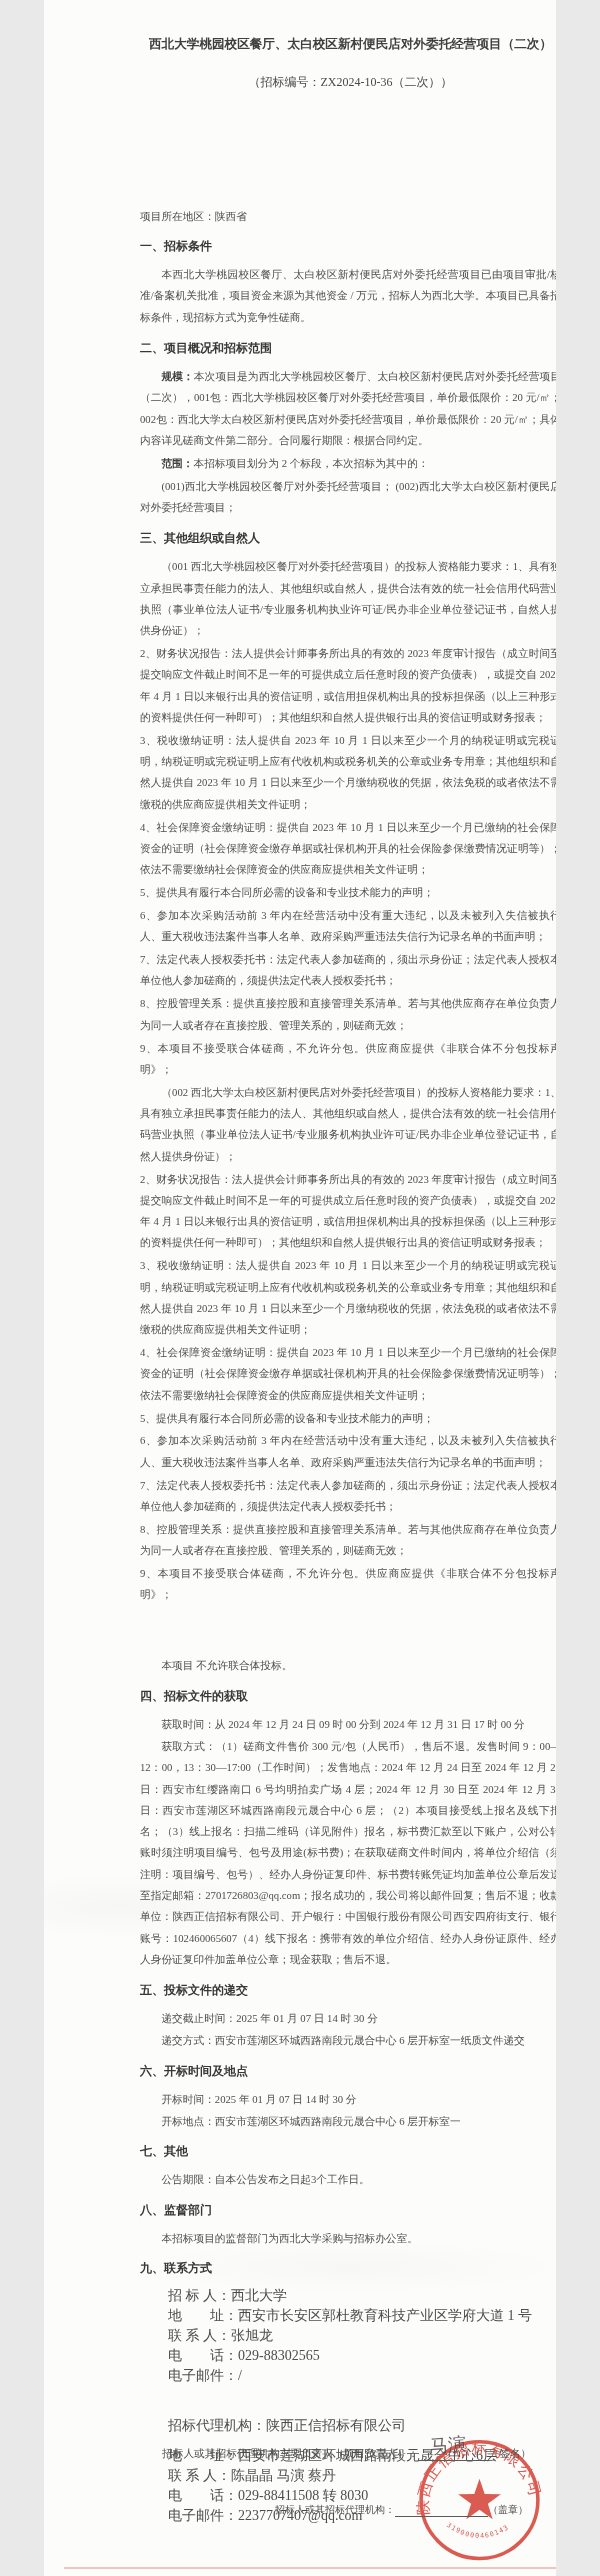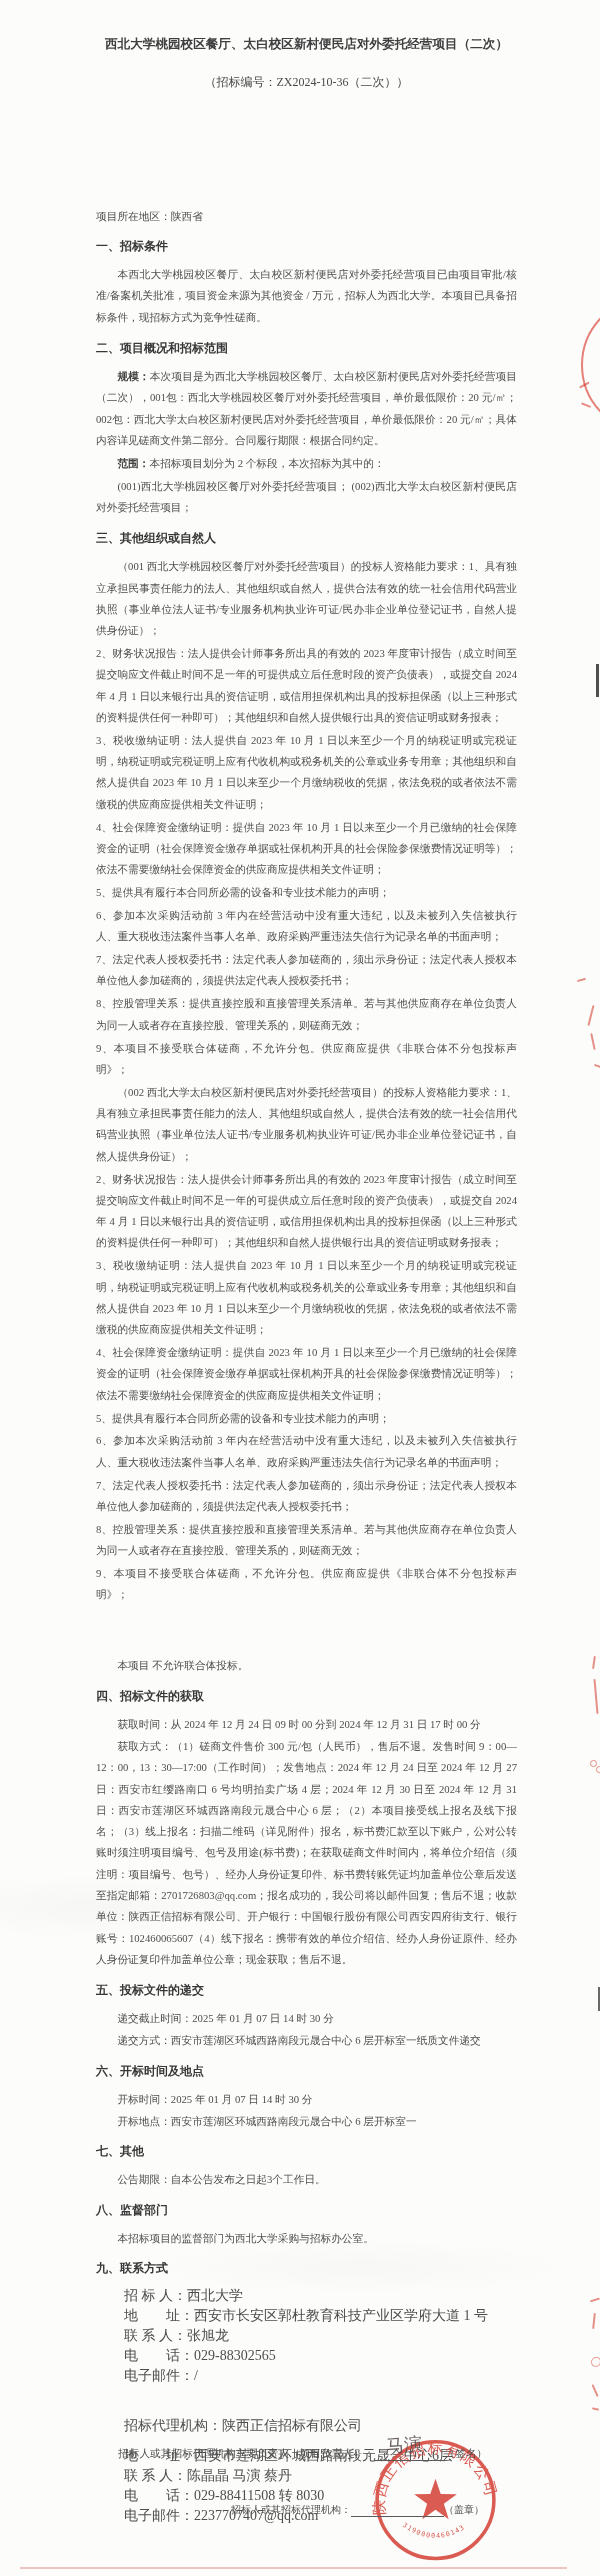--- a/index.html
+++ b/index.html
@@ -1,17 +1,17 @@
 <!DOCTYPE html>
 <html style="font-size:12.6px"><head>
 <meta charset="utf-8">
 <style>
   html,body{margin:0;padding:0;background:#e9e9e9;}
   .page{
-    position:relative;width:600px;height:2576px;margin:0 auto;
+    position:relative;width:512px;height:2576px;margin:0 auto;
     background:#fcfcfb;
     background-image:radial-gradient(ellipse 237px 47px at 15% 74%, rgba(0,0,0,0.025), transparent 70%),
                      radial-gradient(ellipse 316px 39px at 60% 88%, rgba(0,0,0,0.02), transparent 70%);
     overflow:hidden;
     font-family:"Liberation Serif","DejaVu Serif",serif;
     color:#4d4d4d;
   }
   .content{position:absolute;left:96px;top:35px;width:421px;}
   .c{text-align:center;}
   .t1{font-size:12.6px;font-weight:600;color:#3f3f3f;line-height:19px;margin:0 0 19px 0;}

